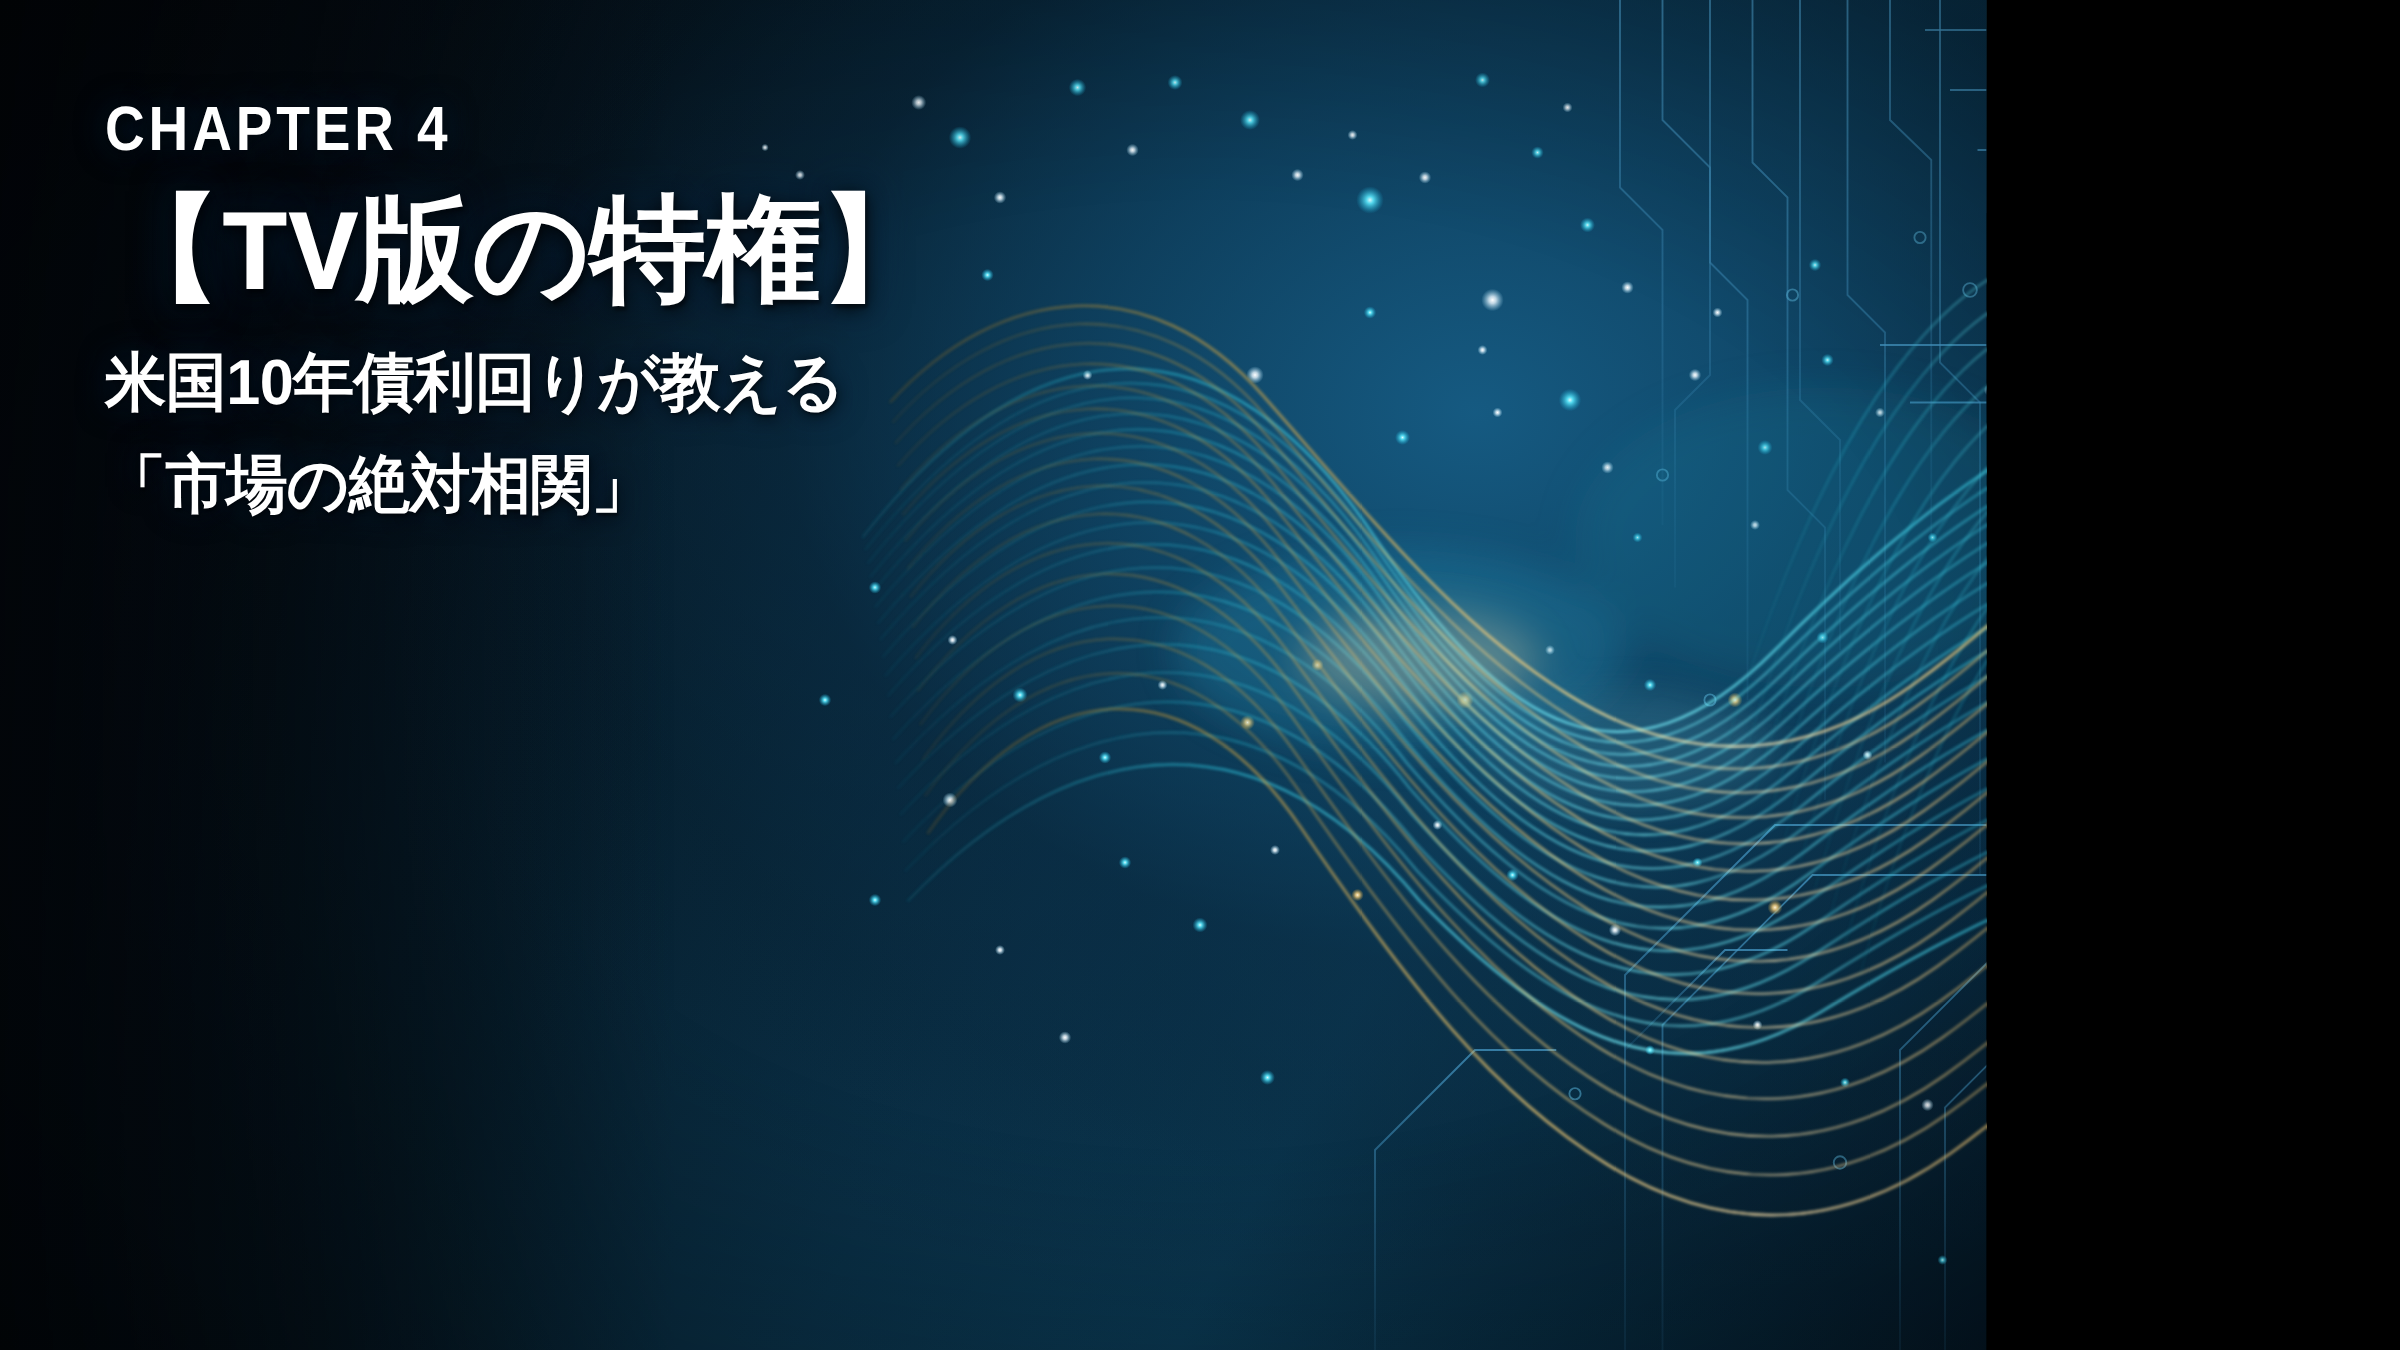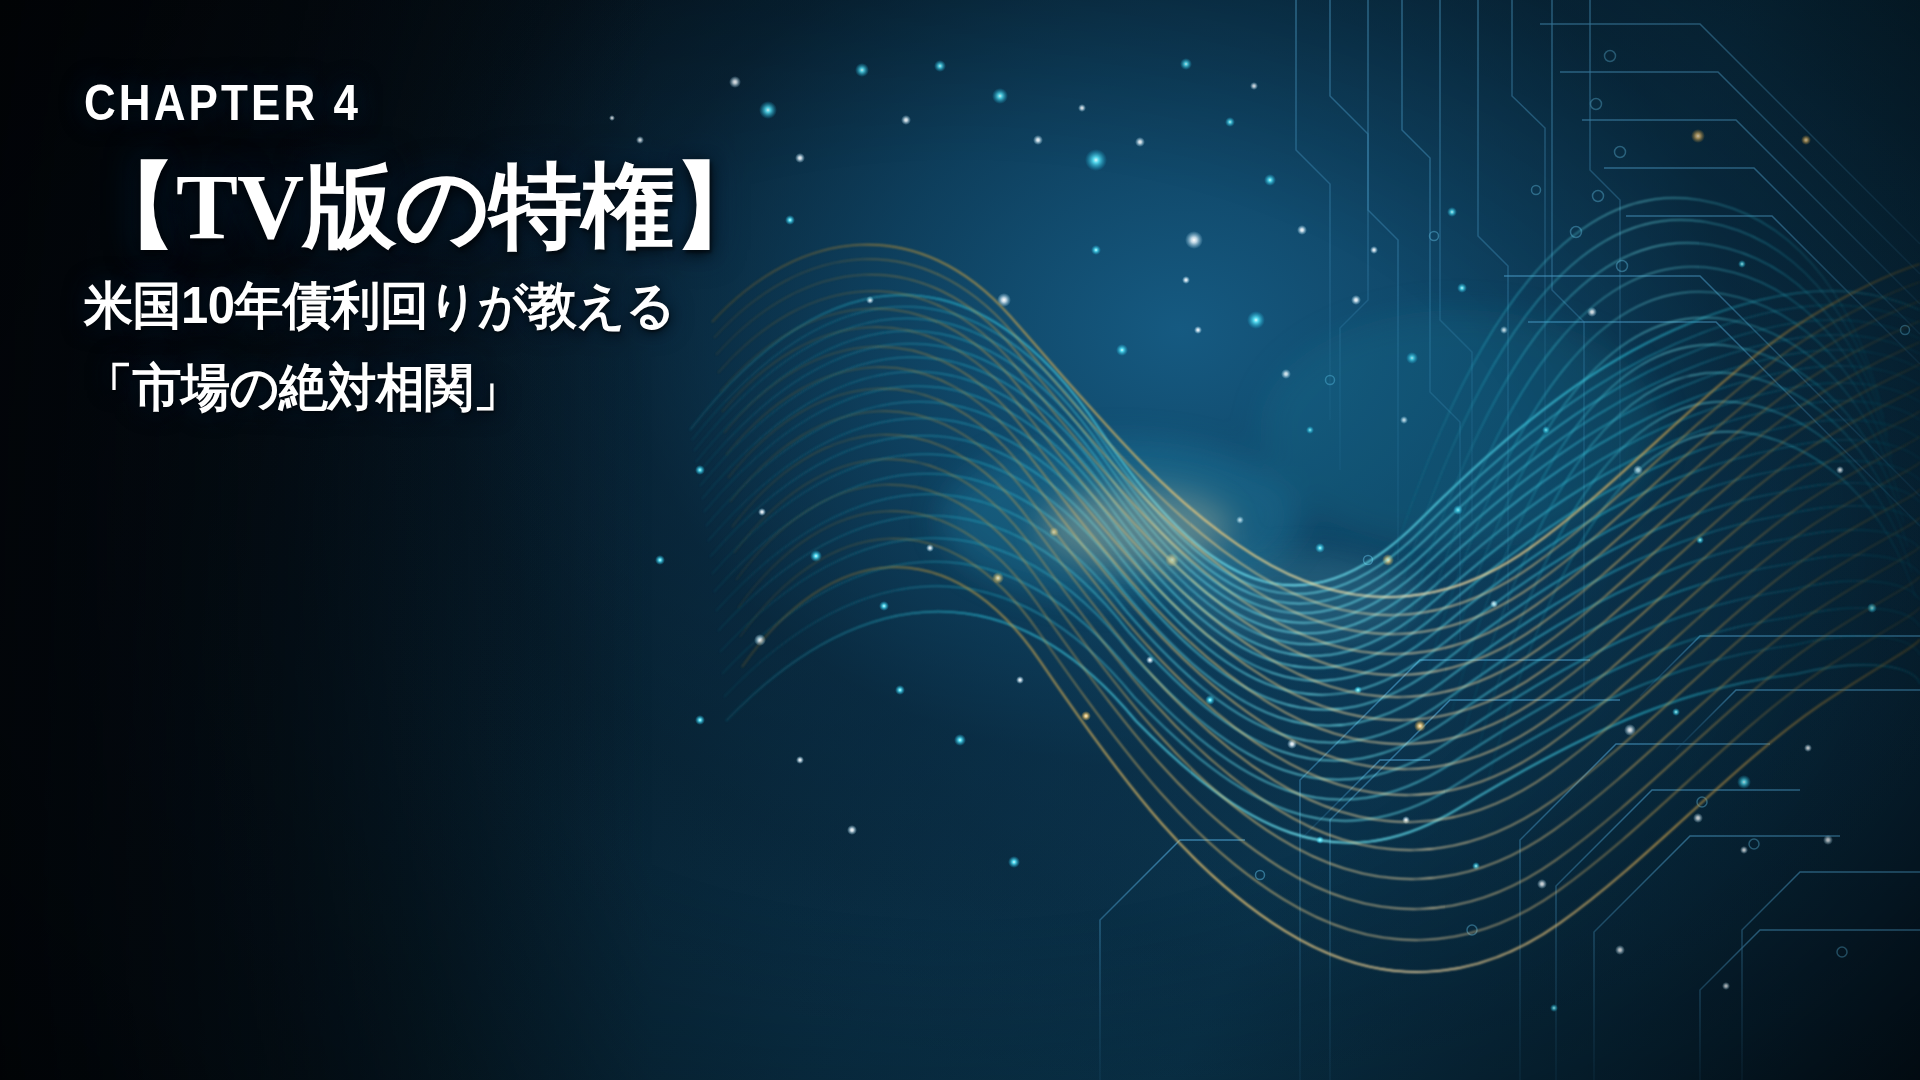--- a/index.html
+++ b/index.html
@@ -1,17 +1,17 @@
 <!DOCTYPE html>
 <html><head>
 <meta charset="utf-8">
 <style>
   html,body{margin:0;padding:0;background:#000;}
   #slide{
-    position:relative;width:1920px;height:1080px;overflow:hidden;
+    position:relative;width:1589px;height:1080px;overflow:hidden;
     background:
       radial-gradient(ellipse 950px 760px at 1180px 330px, rgba(22,92,132,0.95) 0%, rgba(16,72,106,0.75) 32%, rgba(10,44,68,0.45) 58%, rgba(6,26,42,0.12) 78%, rgba(4,16,26,0) 100%),
       radial-gradient(ellipse 1500px 1100px at 1500px 520px, rgba(13,64,96,0.55) 0%, rgba(8,38,60,0.3) 45%, rgba(4,18,30,0) 80%),
       linear-gradient(118deg, #05090f 0%, #06121c 18%, #07202f 38%, #0a3148 56%, #0b3b55 70%, #072739 86%, #04121d 100%);
     font-family:"Liberation Sans", "DejaVu Sans", sans-serif;
   }
   #slide::after{
     content:"";position:absolute;inset:0;pointer-events:none;
     background:
       radial-gradient(ellipse 1400px 900px at 960px 540px, rgba(0,0,0,0) 42%, rgba(0,0,0,0.30) 78%, rgba(0,0,0,0.62) 100%),
@@ -24,21 +24,21 @@
   #textblock{position:absolute;left:84px;top:78px;width:820px;z-index:40;}
   .chapter{
     font-size:50px;font-weight:bold;color:#ffffff;letter-spacing:3.5px;
     font-family:"Liberation Sans","DejaVu Sans",sans-serif;
     transform:scaleX(0.88);transform-origin:left center;
     text-shadow:0 2px 14px rgba(0,0,0,0.85),0 0 26px rgba(10,40,70,0.9);
     line-height:1.0;
   }
   .maintitle{
     margin-top:30px;
-    font-family:Liberation Serif, serif;
+    font-family:Liberation Mono, monospace;
     font-size:93px;font-weight:bold;color:#fff;line-height:1.06;
     letter-spacing:-1px;white-space:nowrap;
     text-shadow:0 3px 16px rgba(0,0,0,0.9),0 0 34px rgba(8,36,64,0.95),2px 3px 3px rgba(0,0,0,0.55);
   }
   .subtitle{
     margin-top:16px;
     font-size:51px;font-weight:bold;color:#fff;line-height:1.30;
     letter-spacing:-0.5px;white-space:nowrap;
     transform:scaleX(0.96);transform-origin:left center;
     text-shadow:0 2px 12px rgba(0,0,0,0.9),0 0 24px rgba(8,36,64,0.9),1px 2px 2px rgba(0,0,0,0.5);

